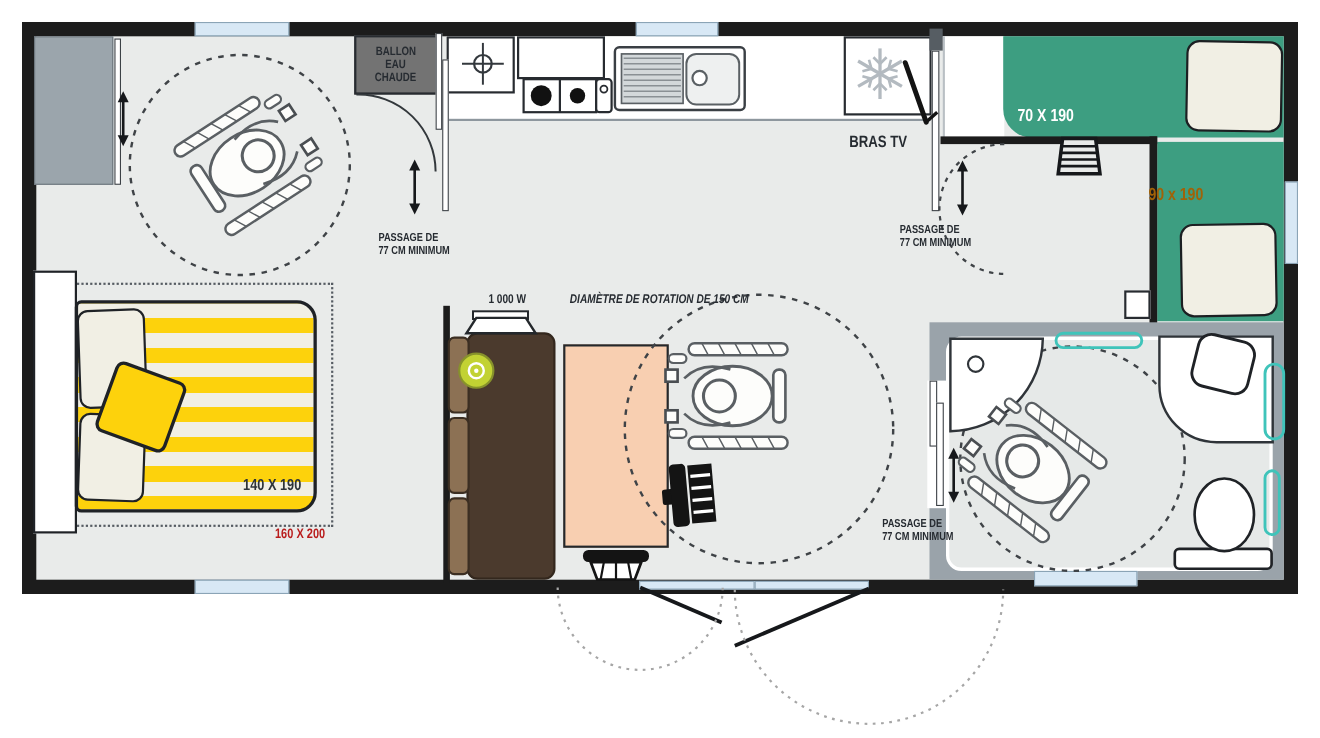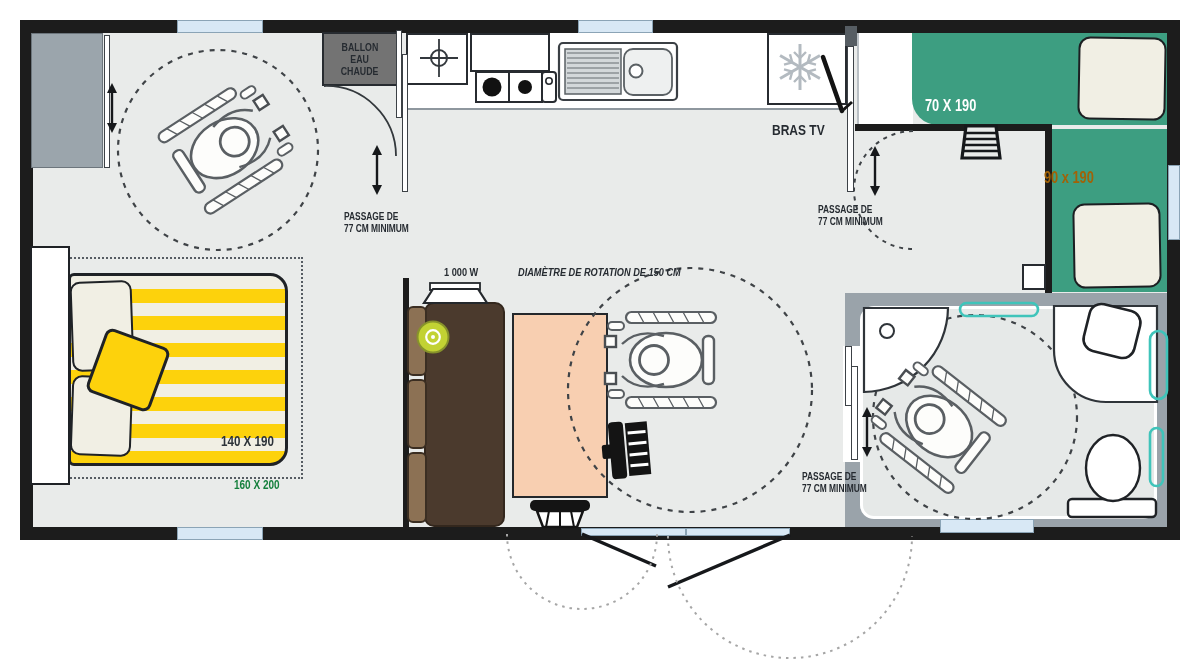--- a/index.html
+++ b/index.html
@@ -243,16 +243,16 @@
 
   <div class="lbl" style="left:925px;top:97px;font-size:16px;color:#fff;">
     <span class="cond">70 X 190</span></div>
 
   <div class="lbl" style="left:1044px;top:169px;font-size:16px;color:#a16207;">
     <span class="cond">90 x 190</span></div>
 
   <div class="lbl" style="left:221px;top:433px;font-size:14.5px;color:#2d3339;">
     <span class="cond">140 X 190</span></div>
 
-  <div class="lbl" style="left:234px;top:478px;font-size:12.5px;color:#15803d;text-align:right;">
+  <div class="lbl" style="left:250px;top:478px;font-size:12.5px;color:#b91c1c;text-align:right;">
     <span class="cond">160 X 200</span></div>
 
 </div>
 
 </body></html>

